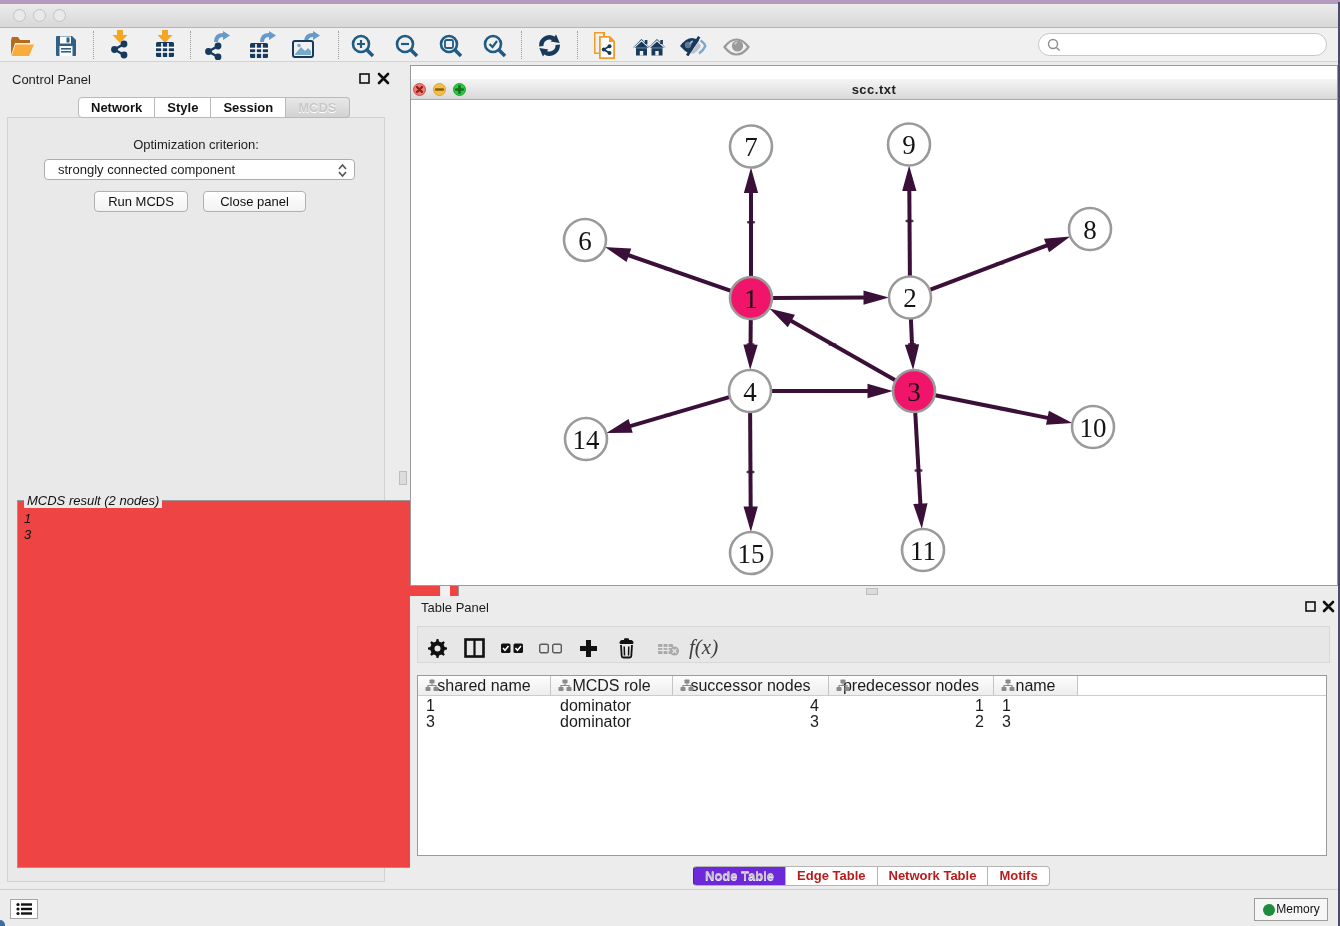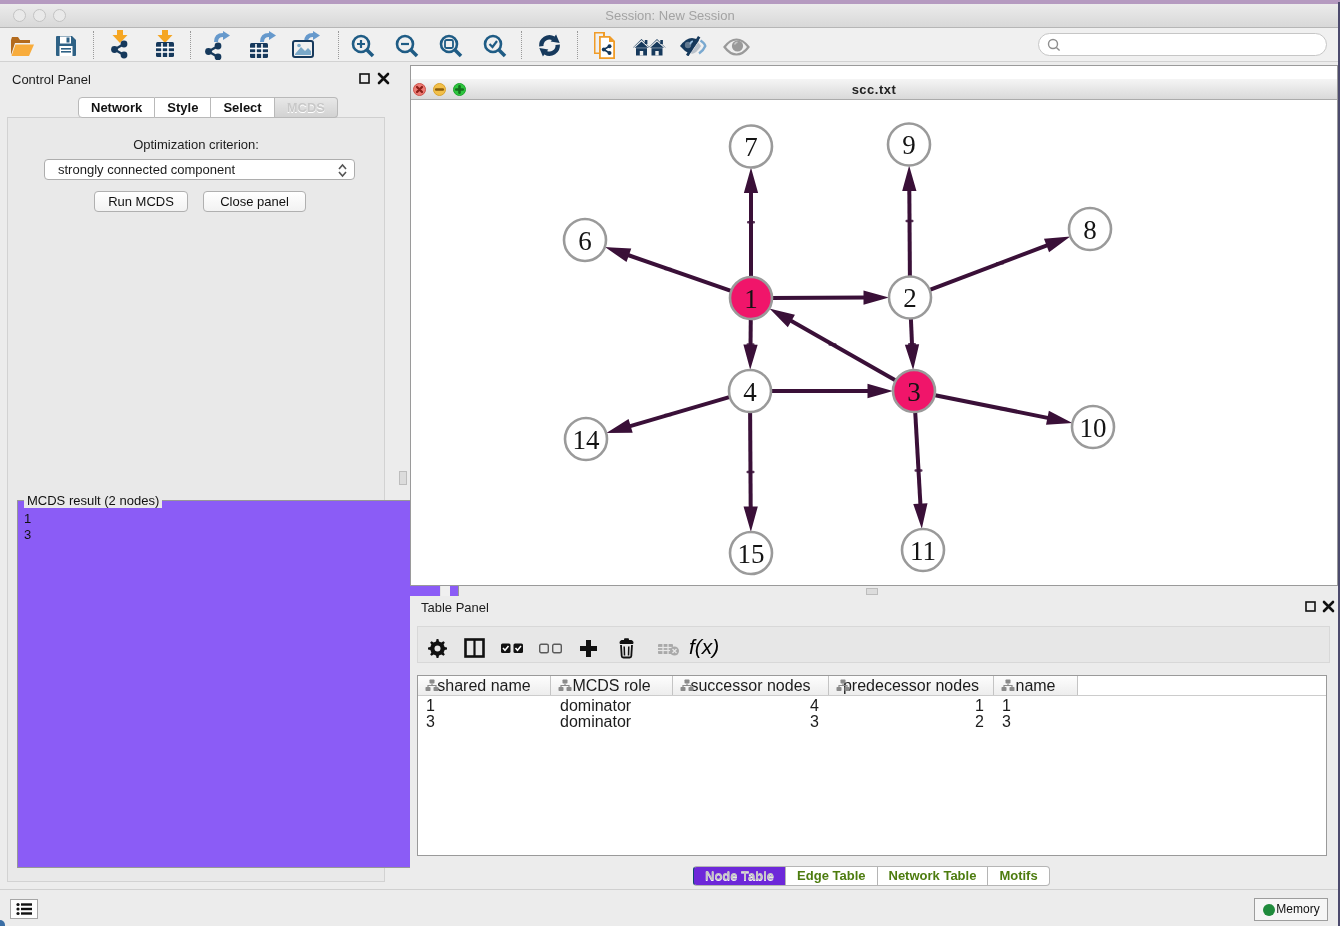--- a/index.html
+++ b/index.html
@@ -41,21 +41,21 @@
 #optlabel { position:absolute; left:0; top:75px; width:392px; text-align:center;
   font-size:13px; color:#1c1c1c; }
 #dropdown { position:absolute; left:44px; top:97px; width:311px; height:21px;
   background:#fff; border:1px solid #adadad; border-radius:4px; font-size:13px;
   color:#1c1c1c; line-height:19px; padding-left:13px; }
 #dropdown svg { position:absolute; right:6px; top:3px; }
 .btn { position:absolute; height:21px; background:linear-gradient(#ffffff,#f2f2f2);
   border:1px solid #b0b0b0; border-radius:4px; font-size:13px; color:#111;
   text-align:center; line-height:19px; }
 #mcdsbox { position:absolute; left:17px; top:438px; width:442px; height:368px;
-  border:1px solid #979797; background:#8b5cf6; font-size:13px; color:#111; }
+  border:1px solid #979797; background:#ef4444; font-size:13px; color:#111;font-style:italic; }
 #mcdsbox .title { position:absolute; left:6px; top:-8px; background:#e9e9e9;
   padding:0 3px; }
 #mcdsbox .scroll { position:absolute; right:8px; top:1px; width:10px; height:364px;
   background:#f0f0f0; border-left:1px solid #e2e2e2; }
 
 
 #netwin { left:410px; top:65px; width:928px; height:521px;
   border:1px solid #9a9a9a; border-bottom:1px solid #9a9a9a; background:#fff; }
 #nettitle { position:absolute; left:0; top:13px; width:926px; height:21px;
   background:linear-gradient(#f5f5f5,#d9d9d9); border-bottom:1px solid #ababab; }
@@ -78,21 +78,21 @@
 #ttable { position:absolute; left:7px; top:79px; width:910px; height:181px;
   background:#fff; border:1px solid #9a9a9a; font-size:16px; color:#1c1c1c; }
 .hcell { position:absolute; top:0; height:19px; border-right:1px solid #c4c4c4;
   background:linear-gradient(#fdfdfd,#ededed); text-align:center; line-height:19px; }
 #theadline { position:absolute; left:0; top:19px; width:908px; height:0;
   border-top:1px solid #cccccc; }
 .tcell { position:absolute; height:16px; line-height:16px; }
 #btabs { position:absolute; left:283px; top:270px; height:20px; display:flex;
   font-size:13px; font-weight:bold; }
 #btabs div { border:1px solid #b5b5b5; border-left:none; background:#fff;
-  padding:1px 11px 0; color:#4d7c0f; }
+  padding:1px 11px 0; color:#b91c1c; }
 #btabs div.gray { background:#6d28d9; color:#c6c6c6; border-radius:4px 0 0 4px;
   border-left:1px solid #0c4a6e; text-shadow:0 1px 0 #f5f5f5; }
 #btabs div:last-child { border-radius:0 4px 4px 0; }
 
 
 #statusbar { left:0; top:889px; width:1340px; height:37px; background:#ececec;
   border-top:1px solid #d0d0d0; }
 #listbtn { position:absolute; left:10px; top:9px; width:28px; height:20px;
   background:#fdfdfd; border:1px solid #a6a6a6; }
 #membtn { position:absolute; left:1254px; top:8px; width:74px; height:23px;
@@ -104,21 +104,20 @@
 #cornerblue { left:0; top:920px; width:5px; height:6px; background:#3a6ea5;
   border-radius:0 5px 0 0; }
 </style>
 </head>
 <body>
 <div class="abs" id="topline"></div>
 <div class="abs" id="titlebar">
   <div class="light" style="left:13px"></div>
   <div class="light" style="left:33px"></div>
   <div class="light" style="left:53px"></div>
-  <div id="wintitle">Session: New Session</div>
 </div>
 
 <div class="abs" id="toolbar">
   <svg class="tbi" style="left:8px;top:5px" width="28" height="26" viewBox="0 0 28 26">
 <path d="M3 7 L3 22 L7 10 L22 10 L22 7 L12 7 L10 4 L4 4 Z" fill="#b36b1e"></path>
 <path d="M7.5 11.5 L26 11.5 L21 23 L3.5 23 Z" fill="#f8ac3c"></path>
 </svg>
 <svg class="tbi" style="left:53px;top:5px" width="26" height="26" viewBox="0 0 26 26">
 <path d="M3 4 Q3 3 4 3 L19 3 L23 7 L23 22 Q23 23 22 23 L4 23 Q3 23 3 22 Z" fill="#2e6185"></path>
 <rect x="7" y="3.5" width="11" height="7" fill="#fff"></rect>
@@ -262,21 +261,21 @@
   <svg class="dockbtns" style="left:359px;top:11px" width="11" height="11" viewBox="0 0 11 11">
       <rect x="1" y="1" width="9" height="9" fill="none" stroke="#111" stroke-width="1.6"></rect>
     </svg>
   <svg class="dockbtns" style="left:377px;top:10px" width="13" height="13" viewBox="0 0 13 13">
       <path d="M2 2 L11 11 M11 2 L2 11" stroke="#111" stroke-width="2.6" stroke-linecap="round"></path>
     </svg>
   <div id="cpcontent"></div>
   <div id="cptabs">
     <div>Network</div>
       <div>Style</div>
-      <div>Select</div>
+      <div>Session</div>
       <div class="gray">MCDS</div>
   </div>
   <div id="dropdown">strongly connected component
     <svg width="11" height="15" viewBox="0 0 11 15">
         <path d="M2 6 L5.5 2 L9 6" fill="none" stroke="#555" stroke-width="1.6"></path>
         <path d="M2 9 L5.5 13 L9 9" fill="none" stroke="#555" stroke-width="1.6"></path>
       </svg>
   </div>
   <div id="optlabel">Optimization criterion:</div>
   <div class="btn" style="left:94px;top:129px;width:94px">Run MCDS</div>
@@ -437,21 +436,21 @@
         <rect x="1" y="2" width="15" height="10" rx="1" fill="#a9a9a9"></rect>
         <g stroke="#e7e7e7" stroke-width="1.2">
           <line x1="1" y1="5.5" x2="16" y2="5.5"></line>
           <line x1="1" y1="8.5" x2="16" y2="8.5"></line>
           <line x1="6" y1="2" x2="6" y2="12"></line>
           <line x1="11" y1="2" x2="11" y2="12"></line>
         </g>
         <circle cx="17.5" cy="9" r="4.5" fill="#a9a9a9"></circle>
         <path d="M15.5 7 L19.5 11 M19.5 7 L15.5 11" stroke="#e7e7e7" stroke-width="1.3"></path>
       </svg>
-<div style="position:absolute;left:271px;top:8px;font-family:Liberation Sans, sans-serif;font-style:italic;font-size:21px;color:#000000">f(x)</div>
+<div style="position:absolute;left:271px;top:8px;font-family:Liberation Serif, serif;font-style:italic;font-size:21px;color:#404040">f(x)</div>
   </div>
   <div id="ttable">
   <div class="hcell" style="left:0px;width:133px"><svg width="14" height="13" viewBox="0 0 14 13" style="position:absolute;left:7px;top:3px">
           <g fill="#8a8a8a">
             <rect x="4.5" y="0.5" width="5" height="4" rx="0.8"></rect>
             <rect x="0.5" y="8" width="5" height="4" rx="0.8"></rect>
             <rect x="8.5" y="8" width="5" height="4" rx="0.8"></rect>
             <path d="M7 4.5 L7 6.5 M3 8 L3 6.5 L11 6.5 L11 8" stroke="#8a8a8a" fill="none" stroke-width="1.2"></path>
           </g>
         </svg>shared name</div>

